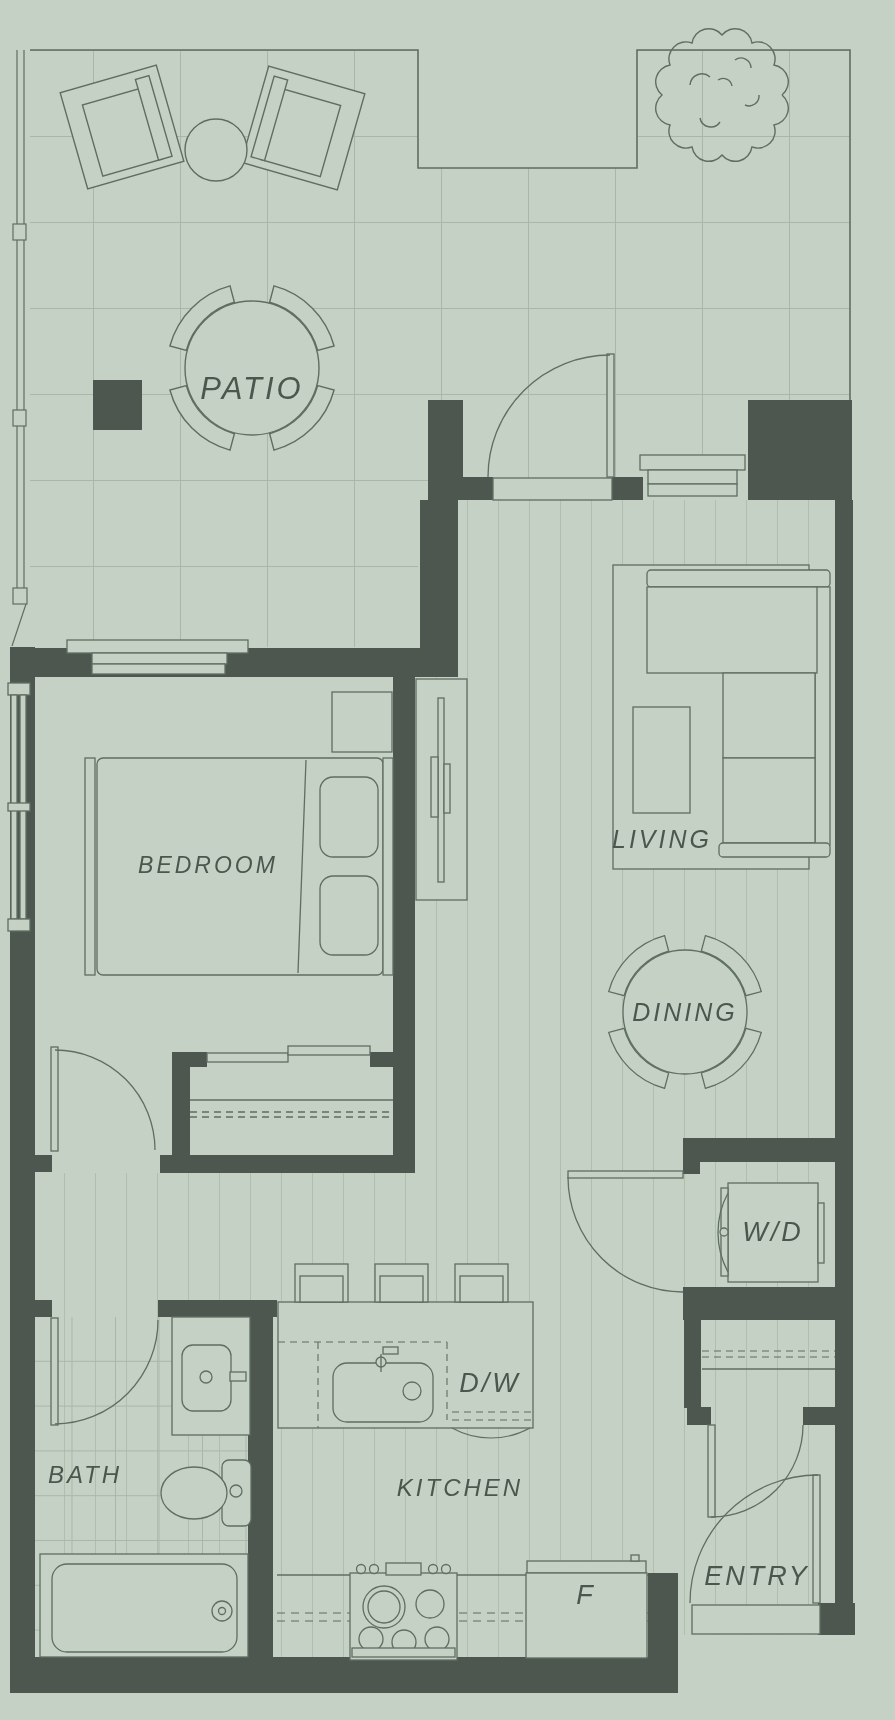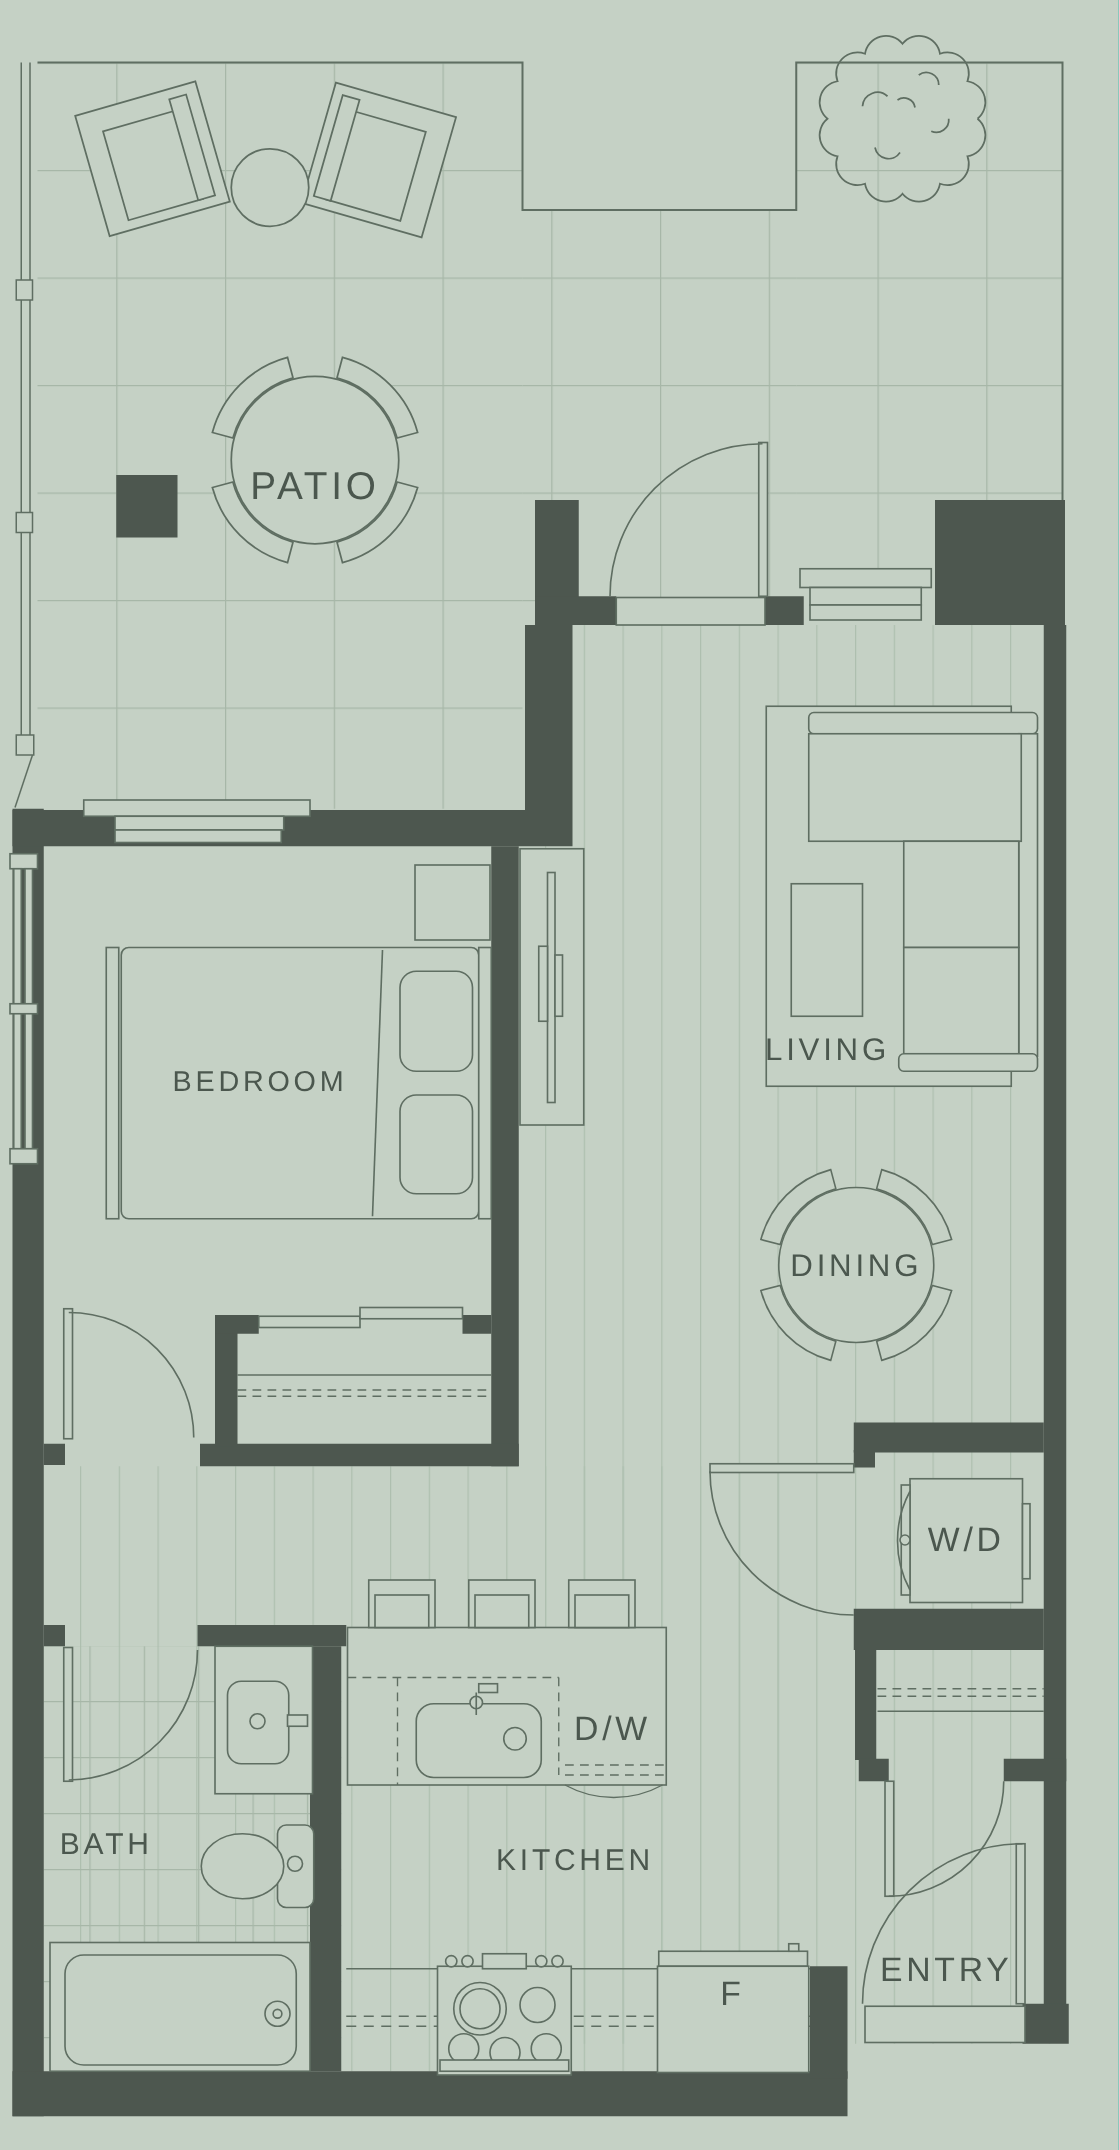--- a/index.html
+++ b/index.html
@@ -1,17 +1,17 @@
 <!DOCTYPE html>
 <html><head>
 <meta charset="utf-8">
 <style>
   html,body{margin:0;padding:0;background:#c5d1c5;}
-  .stage{position:relative;width:895px;height:1720px;background:#14b8a6;overflow:hidden;
-         font-family:"Liberation Sans", sans-serif;}
+  .stage{position:relative;width:895px;height:1720px;background:#1d4ed8;overflow:hidden;
+         font-family:"Liberation Sans", sans-serif;font-style:italic;}
   svg{position:absolute;left:0;top:0;}
   .lbl{fill:#4b574e;letter-spacing:3px;}
 </style>
 </head>
 <body>
 
 <div class="stage">
 <svg width="895" height="1720" viewBox="0 0 895 1720">
   <defs>
     <pattern id="tileBig" width="87" height="86" patternUnits="userSpaceOnUse" x="6" y="50">

